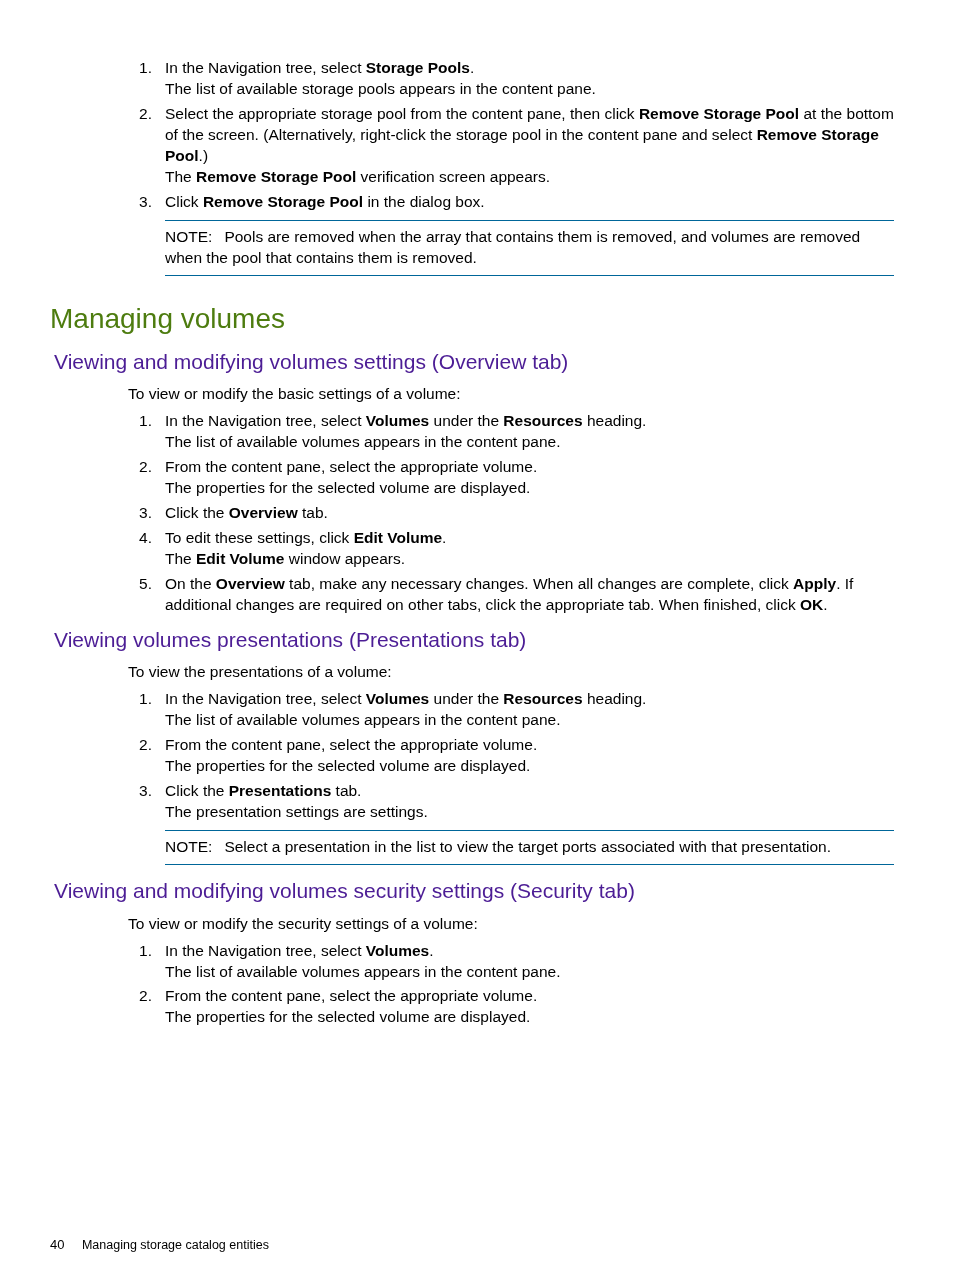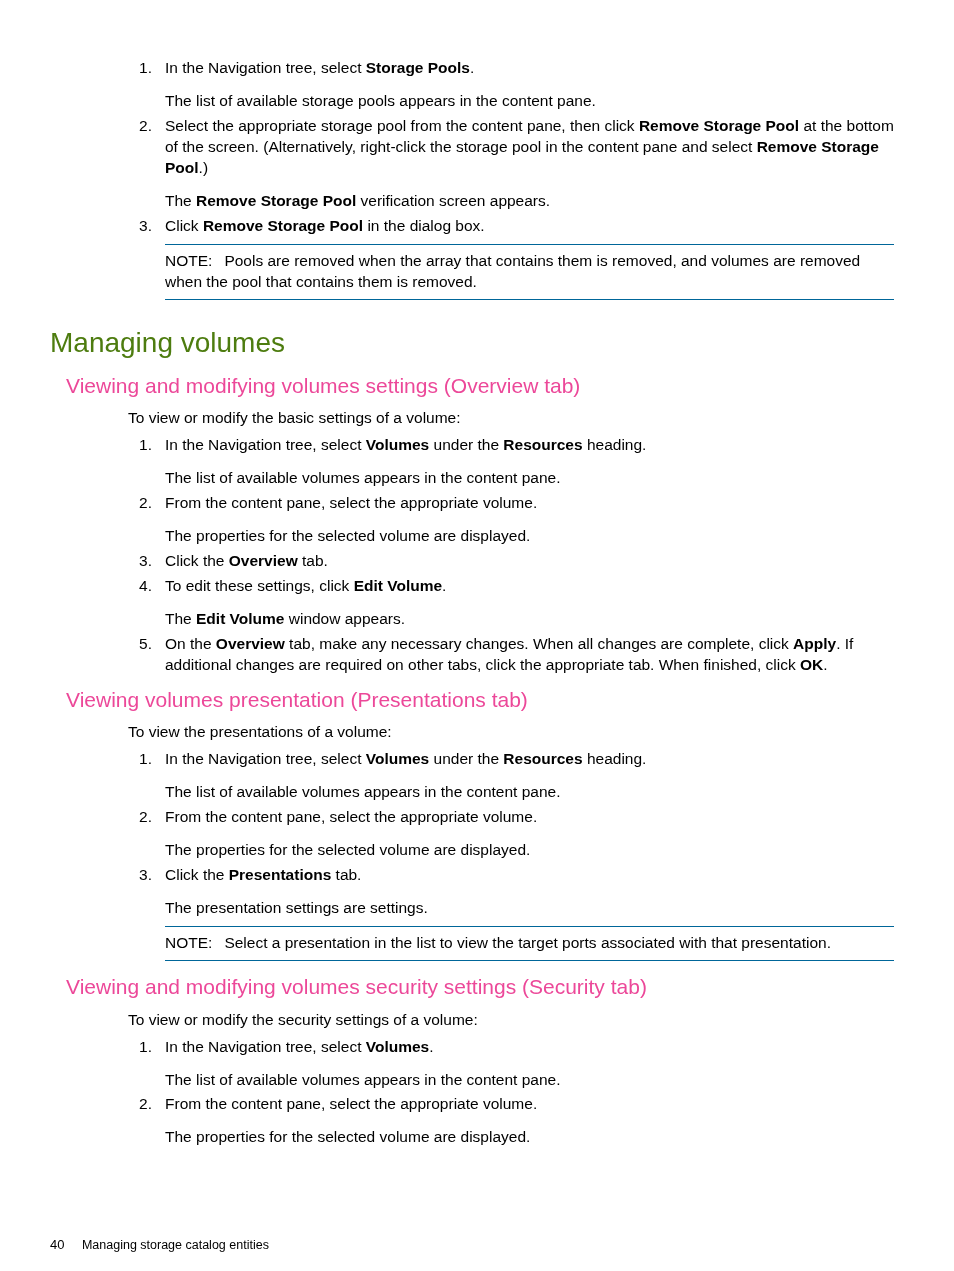--- a/index.html
+++ b/index.html
@@ -17,43 +17,43 @@
   h1 {
     font-family: "Futura", "Trebuchet MS", Arial, sans-serif;
     font-weight: normal;
     color: #4d7c0f;
     font-size: 28px;
     margin: 24px 0 8px 0;
   }
   h2 {
     font-family: "Futura", "Trebuchet MS", Arial, sans-serif;
     font-weight: normal;
-    color: #ec4899;
+    color: #4c1d95;
     font-size: 21px;
-    margin: 10px 0 8px 16px;
+    margin: 10px 0 8px 4px;
   }
   ol.steps {
     list-style: none;
     margin: 0;
     padding: 0;
   }
   ol.steps > li {
     position: relative;
     padding-left: 115px;
     margin-bottom: 4px;
   }
   ol.steps > li > .num {
     position: absolute;
     left: 78px;
     top: 0;
     text-align: right;
     width: 24px;
   }
   .result {
-    margin-top: 12px;
+    margin-top: 0;
   }
   .intro {
     margin-left: 78px;
     margin-bottom: 6px;
   }
   .note {
     margin-left: 115px;
     border-top: 1px solid #006699;
     border-bottom: 1px solid #006699;
     padding: 6px 0 6px 0;
@@ -119,21 +119,21 @@
     <span class="num">4.</span>
     <span><span>To edit these settings, click </span><strong>Edit Volume</strong><span>.</span></span>
     <div class="result"><span>The </span><strong>Edit Volume</strong><span> window appears.</span></div>
   </li>
   <li>
     <span class="num">5.</span>
     <span><span>On the </span><strong>Overview</strong><span> tab, make any necessary changes. When all changes are complete, click </span><strong>Apply</strong><span>. If additional changes are required on other tabs, click the appropriate tab. When finished, click </span><strong>OK</strong><span>.</span></span>
   </li>
 </ol>
 
-<h2>Viewing volumes presentation (Presentations tab)</h2>
+<h2>Viewing volumes presentations (Presentations tab)</h2>
 <div class="intro">To view the presentations of a volume:</div>
 <ol class="steps">
   <li>
     <span class="num">1.</span>
     <span><span>In the Navigation tree, select </span><strong>Volumes</strong><span> under the </span><strong>Resources</strong><span> heading.</span></span>
     <div class="result">The list of available volumes appears in the content pane.</div>
   </li>
   <li>
     <span class="num">2.</span>
     <span>From the content pane, select the appropriate volume.</span>

